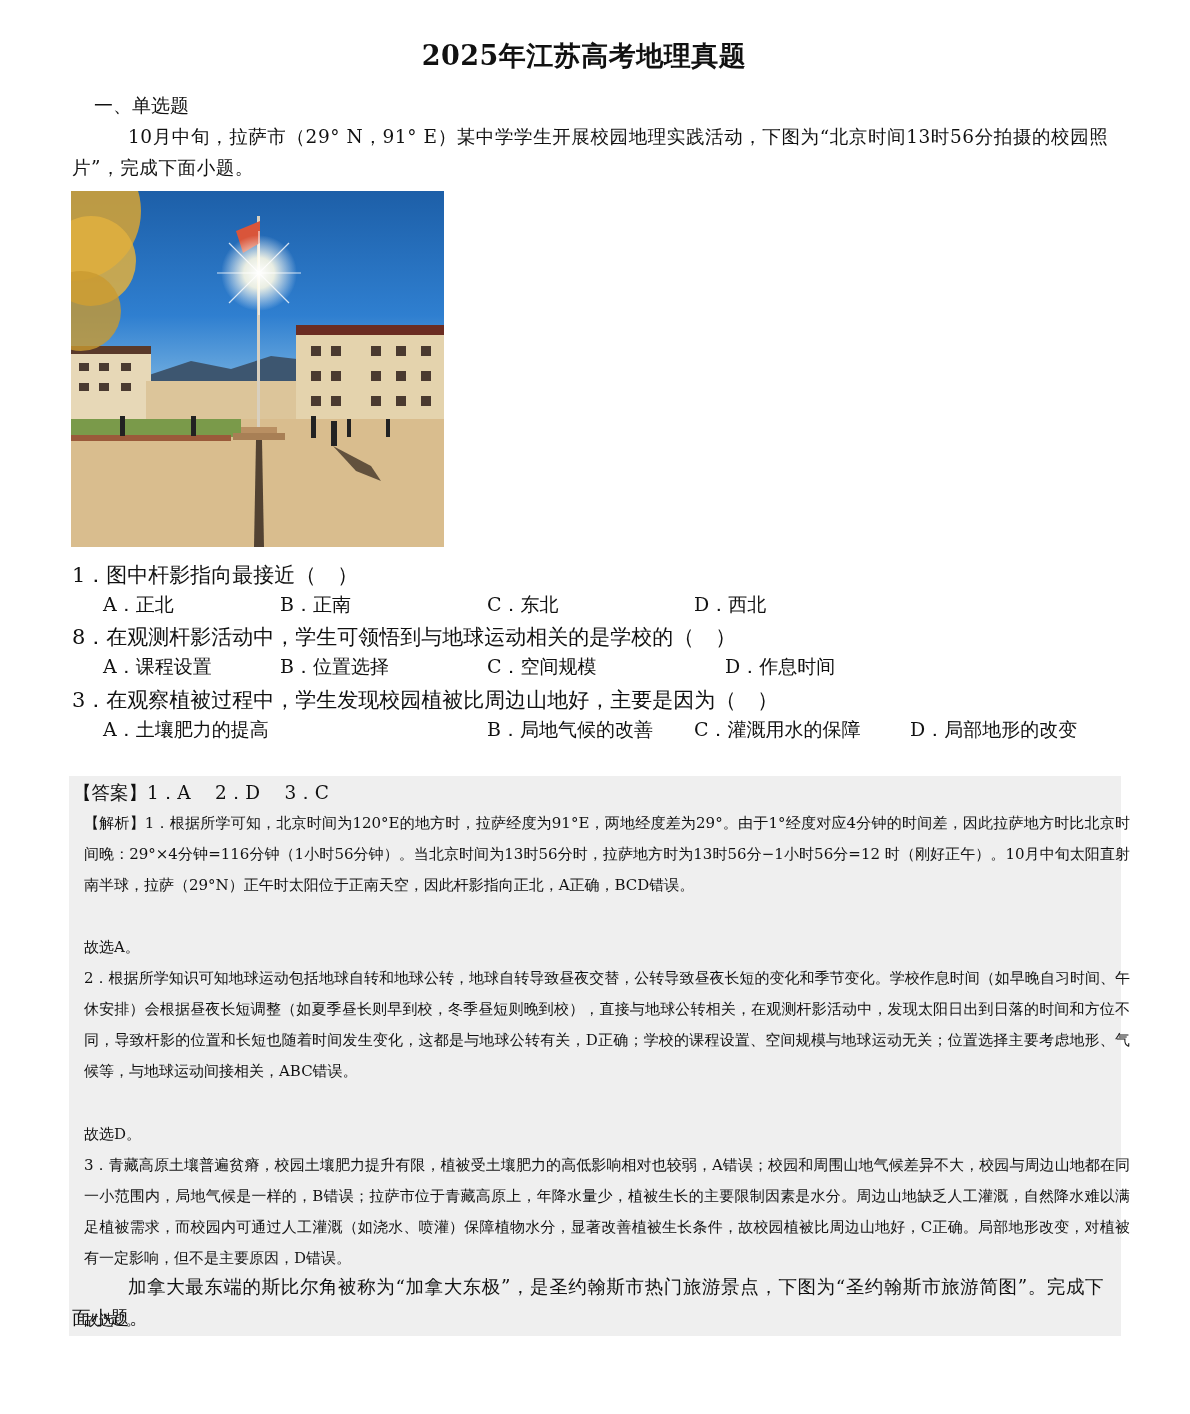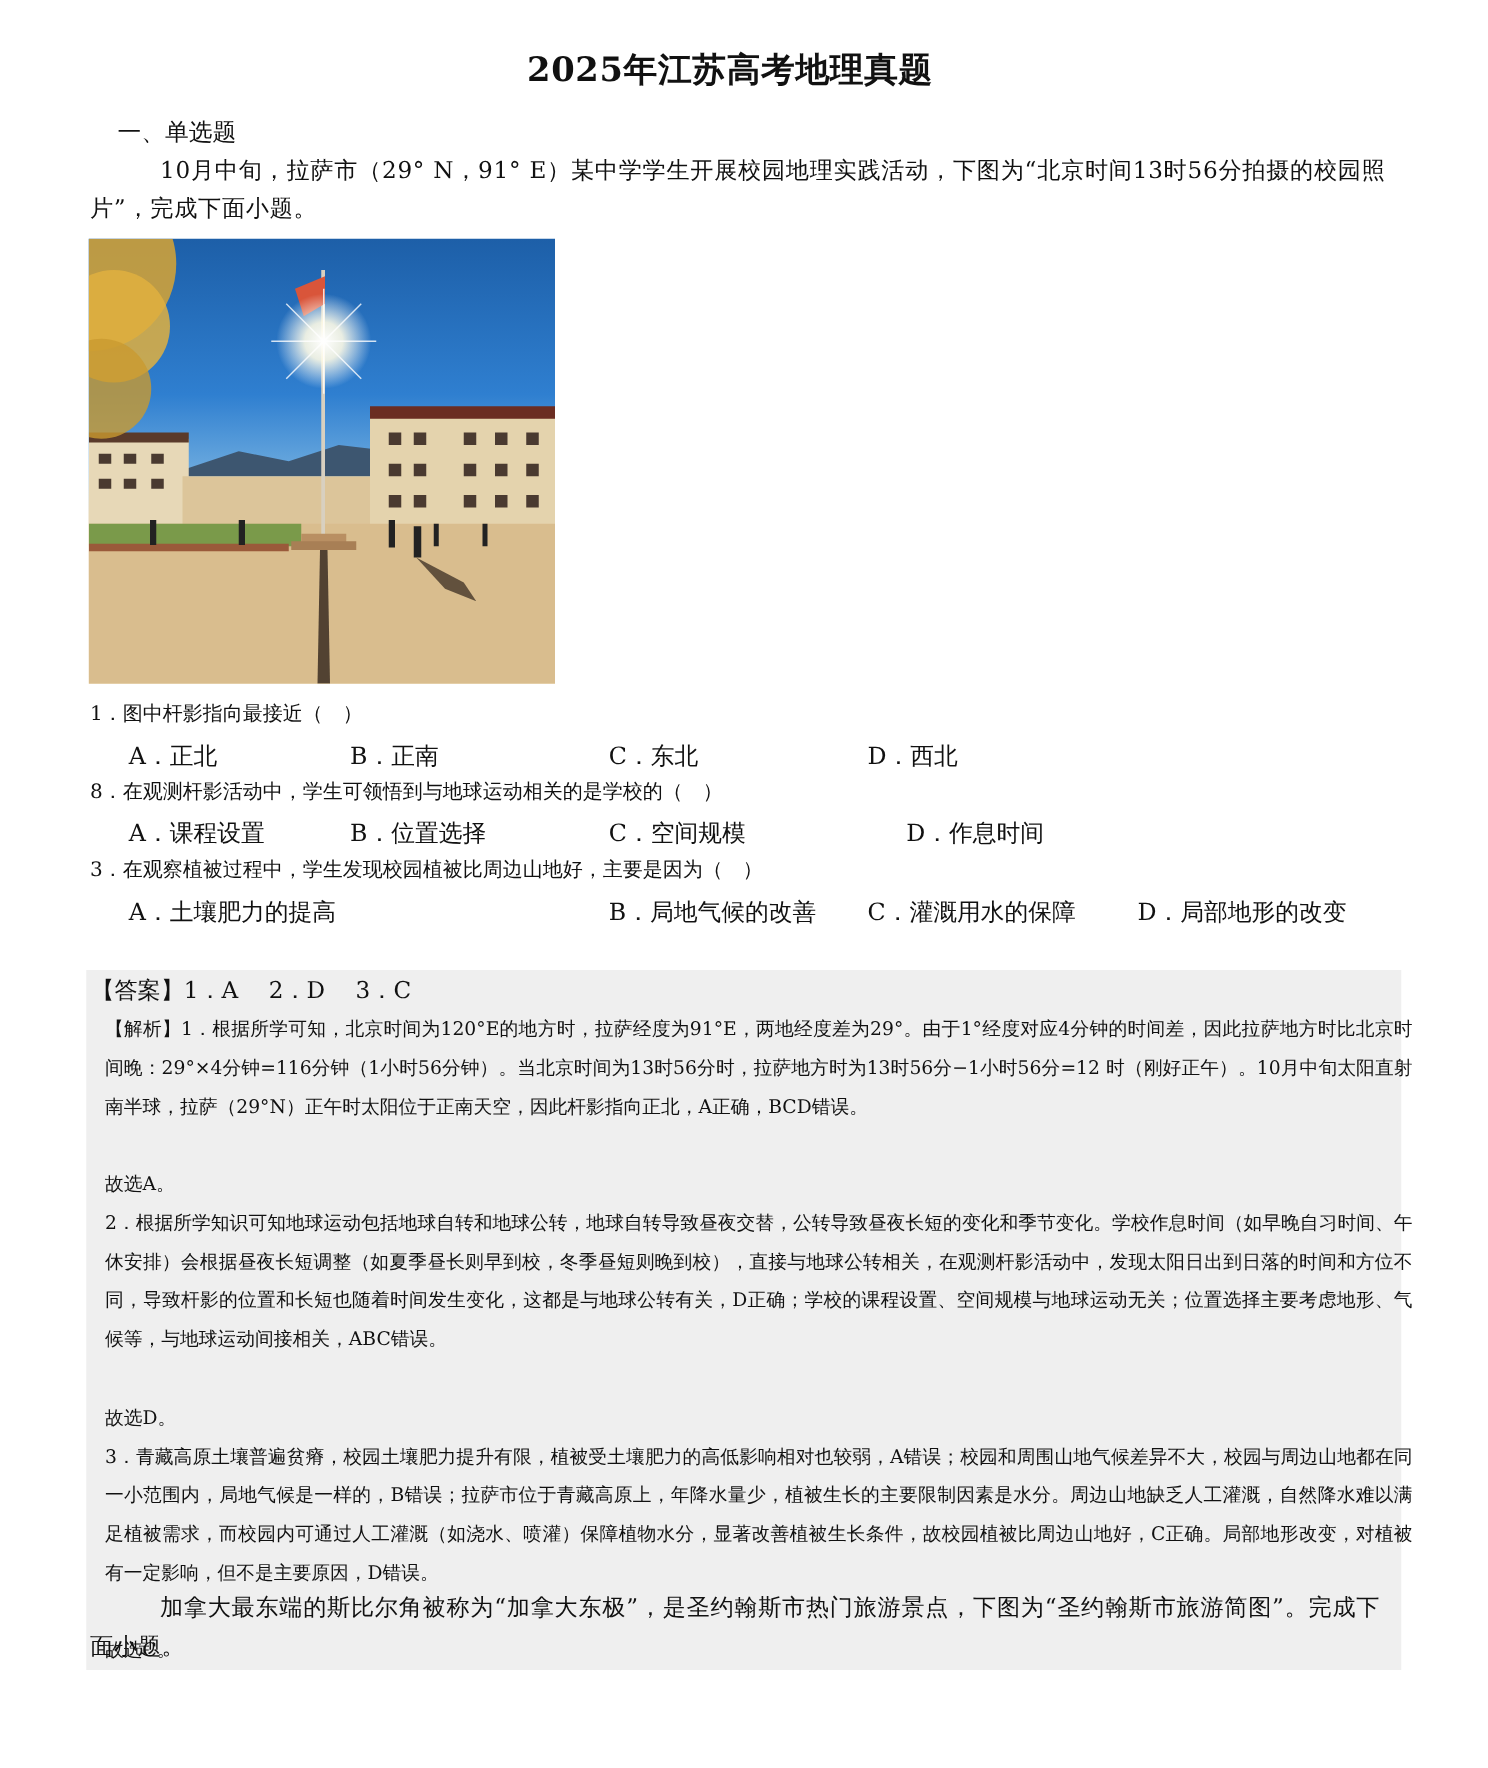--- a/index.html
+++ b/index.html
@@ -7,21 +7,21 @@
          font-family: "DejaVu Serif", "Liberation Serif", serif; color: #111; }
   .title { position: absolute; top: 38px; left: 0; width: 1168px; text-align: center;
            font-size: 27px; font-weight: bold; letter-spacing: 0.5px; }
   .section { position: absolute; top: 93px; left: 72px; font-size: 19px; font-weight: normal; margin-left: 22px; }
   .intro { position: absolute; left: 72px; width: 1046px; font-size: 18.5px; line-height: 31px;
            text-indent: 56px; letter-spacing: 0.6px; }
   .intro1 { top: 121px; }
   .intro2 { top: 1271px; }
   .photo { position: absolute; left: 71px; top: 191px; width: 373px; height: 356px; overflow: hidden;
            background: linear-gradient(180deg,#1d5fa8 0%,#2f7fd0 35%,#6aa9de 52%,#cfb27a 62%,#d9b989 75%,#e6cfa3 100%); }
-  .q { position: absolute; left: 72px; font-size: 16px; }
+  .q { position: absolute; left: 72px; font-size: 21px; }
   .opt { position: absolute; font-size: 19px; }
   .answer-box { position: absolute; left: 69px; top: 776px; width: 1052px; height: 560px; background: #efefef; }
   .ans-line { position: absolute; left: 73px; font-size: 18.5px; line-height: 31px; width: 1046px; }
   .para { position: absolute; left: 84px; width: 1046px; font-size: 15px; line-height: 31px;
           text-align: justify; text-align-last: left; }
 </style>
 </head>
 <body>
 
 <div class="title">2025年江苏高考地理真题</div>

